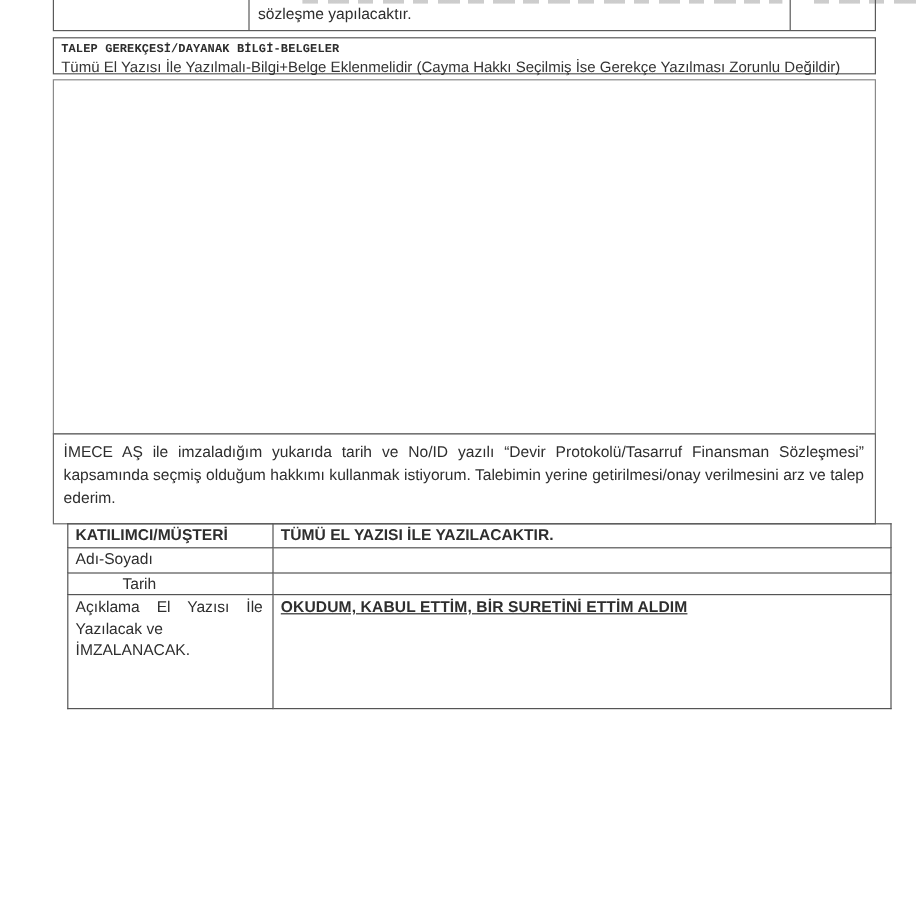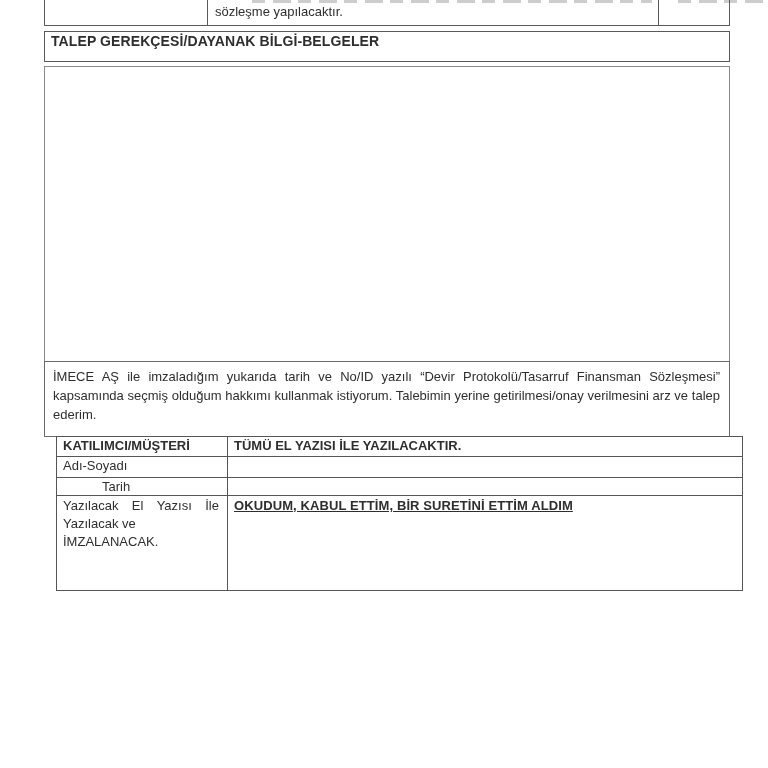--- a/index.html
+++ b/index.html
@@ -30,21 +30,21 @@
     background: repeating-linear-gradient(90deg, #8f8f8f 0 13px, transparent 13px 21px, #8f8f8f 21px 39px, transparent 39px 46px);
     opacity: .45; overflow: hidden;
   }
   .remnant.r2 { left: 470px; width: 215px; }
 
   
   .sectionbox {
     position: absolute; left: 44px; top: 31px; width: 686px; height: 31px;
     border: 1px solid #5a5a5a; padding: 2px 6px 0 6px;
   }
-  .sectionbox .title { font-size: 14px; font-weight: bold; line-height: 15px; letter-spacing: .1px; }
+  .sectionbox .title { font-size: 10px; font-weight: bold; line-height: 15px; letter-spacing: .1px; font-family: Liberation Mono, monospace; }
   .sectionbox .subtitle { font-size: 12.5px; line-height: 14px; color: #333333; }
 
   
   .bigbox {
     position: absolute; left: 44px; top: 66px; width: 686px; height: 296px;
     border: 1px solid #8a8a8a;
     background: #ffffff;
   }
 
   
@@ -88,20 +88,21 @@
     <div class="cell c2">
       <div class="remnant"></div>
       <div class="remnant r2"></div>
       <span>sözleşme yapılacaktır.</span>
     </div>
     <div class="cell c3"></div>
   </div>
 
   <div class="sectionbox">
     <div class="title">TALEP GEREKÇESİ/DAYANAK BİLGİ-BELGELER</div>
+    <div class="subtitle">Tümü El Yazısı İle Yazılmalı-Bilgi+Belge Eklenmelidir (Cayma Hakkı Seçilmiş İse Gerekçe Yazılması Zorunlu Değildir)</div>
   </div>
 
   <div class="bigbox"></div>
 
   <div class="declbox">
     <span>İMECE AŞ ile imzaladığım yukarıda tarih ve No/ID yazılı “Devir Protokolü/Tasarruf Finansman Sözleşmesi” kapsamında seçmiş olduğum hakkımı kullanmak istiyorum. Talebimin yerine getirilmesi/onay verilmesini arz ve talep ederim.</span>
   </div>
 
   <table class="sigtable">
     <colgroup>
@@ -116,21 +117,21 @@
     <tr class="r">
       <td>Adı-Soyadı</td>
       <td></td>
     </tr>
     <tr class="r r3">
       <td>Tarih</td>
       <td></td>
     </tr>
     <tr class="big">
       <td>
-        <div class="justify-line">Yazılacak El Yazısı İle</div>
+        <div class="justify-line">Açıklama El Yazısı İle</div>
         <div class="plain-line">Yazılacak ve</div>
         <div class="plain-line">İMZALANACAK.</div>
       </td>
       <td>
         <div class="okudum">OKUDUM, KABUL ETTİM, BİR SURETİNİ ETTİM ALDIM</div>
       </td>
     </tr>
   </tbody>
     </table>
 

